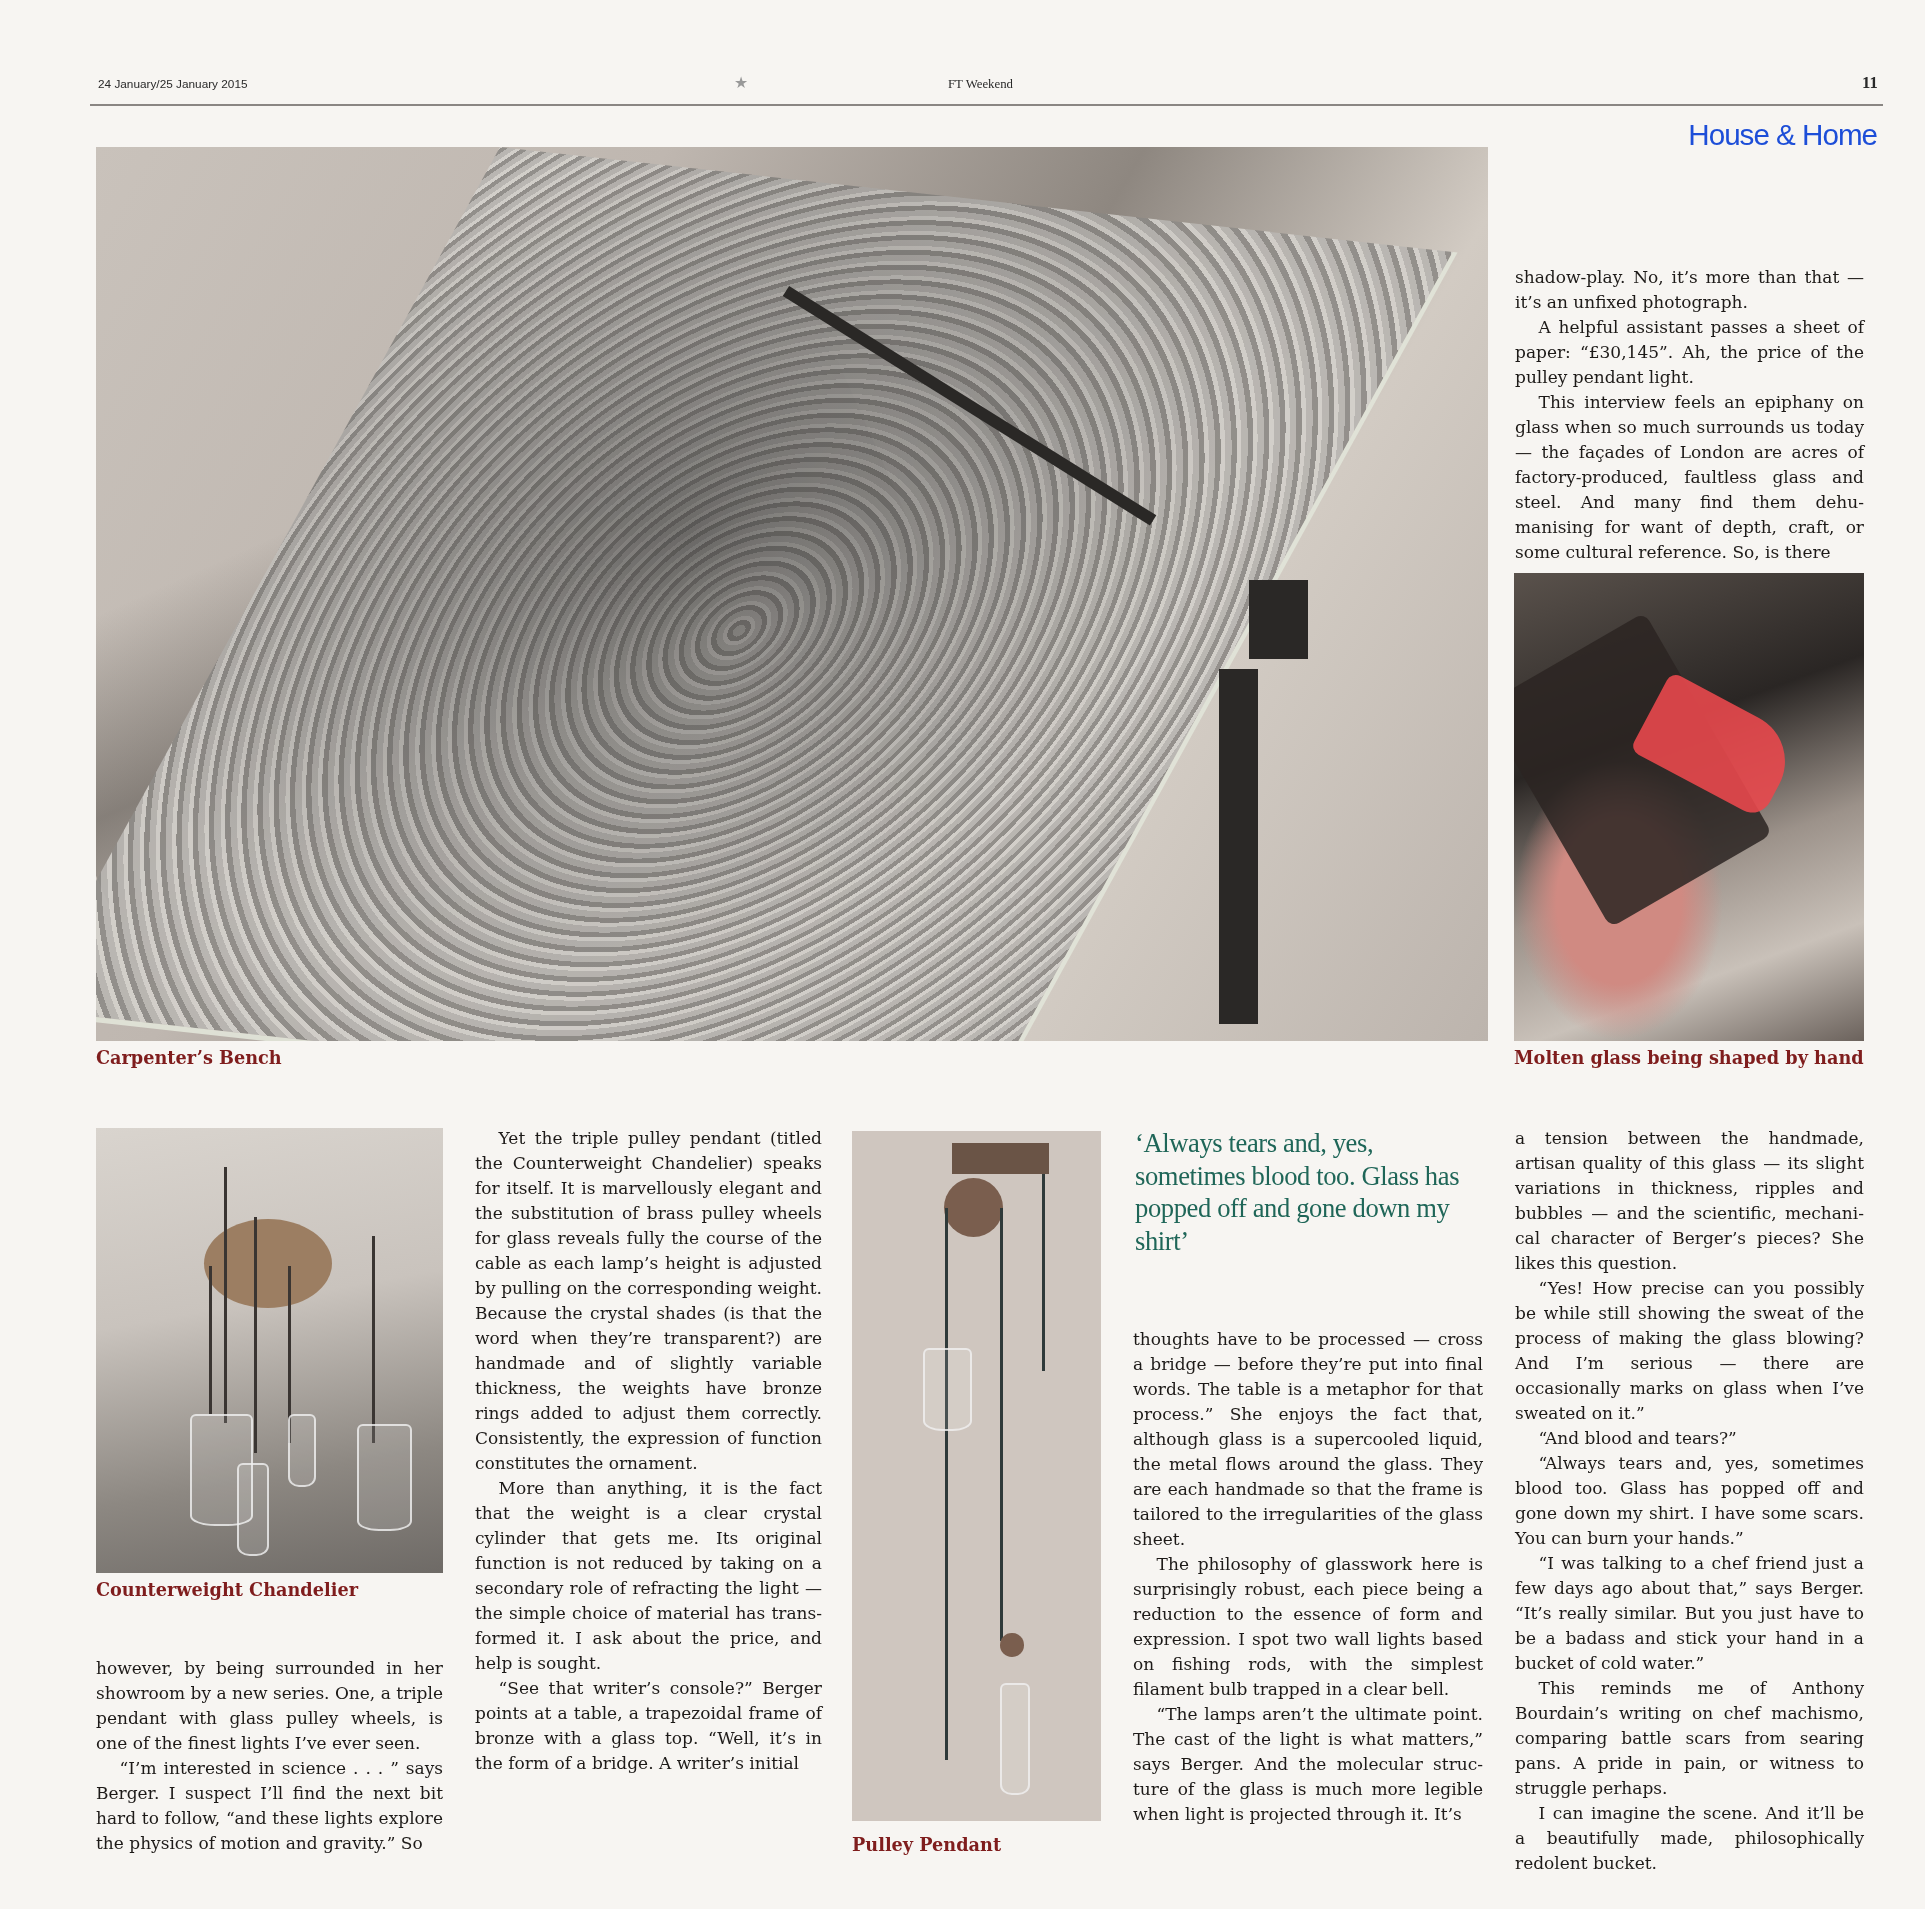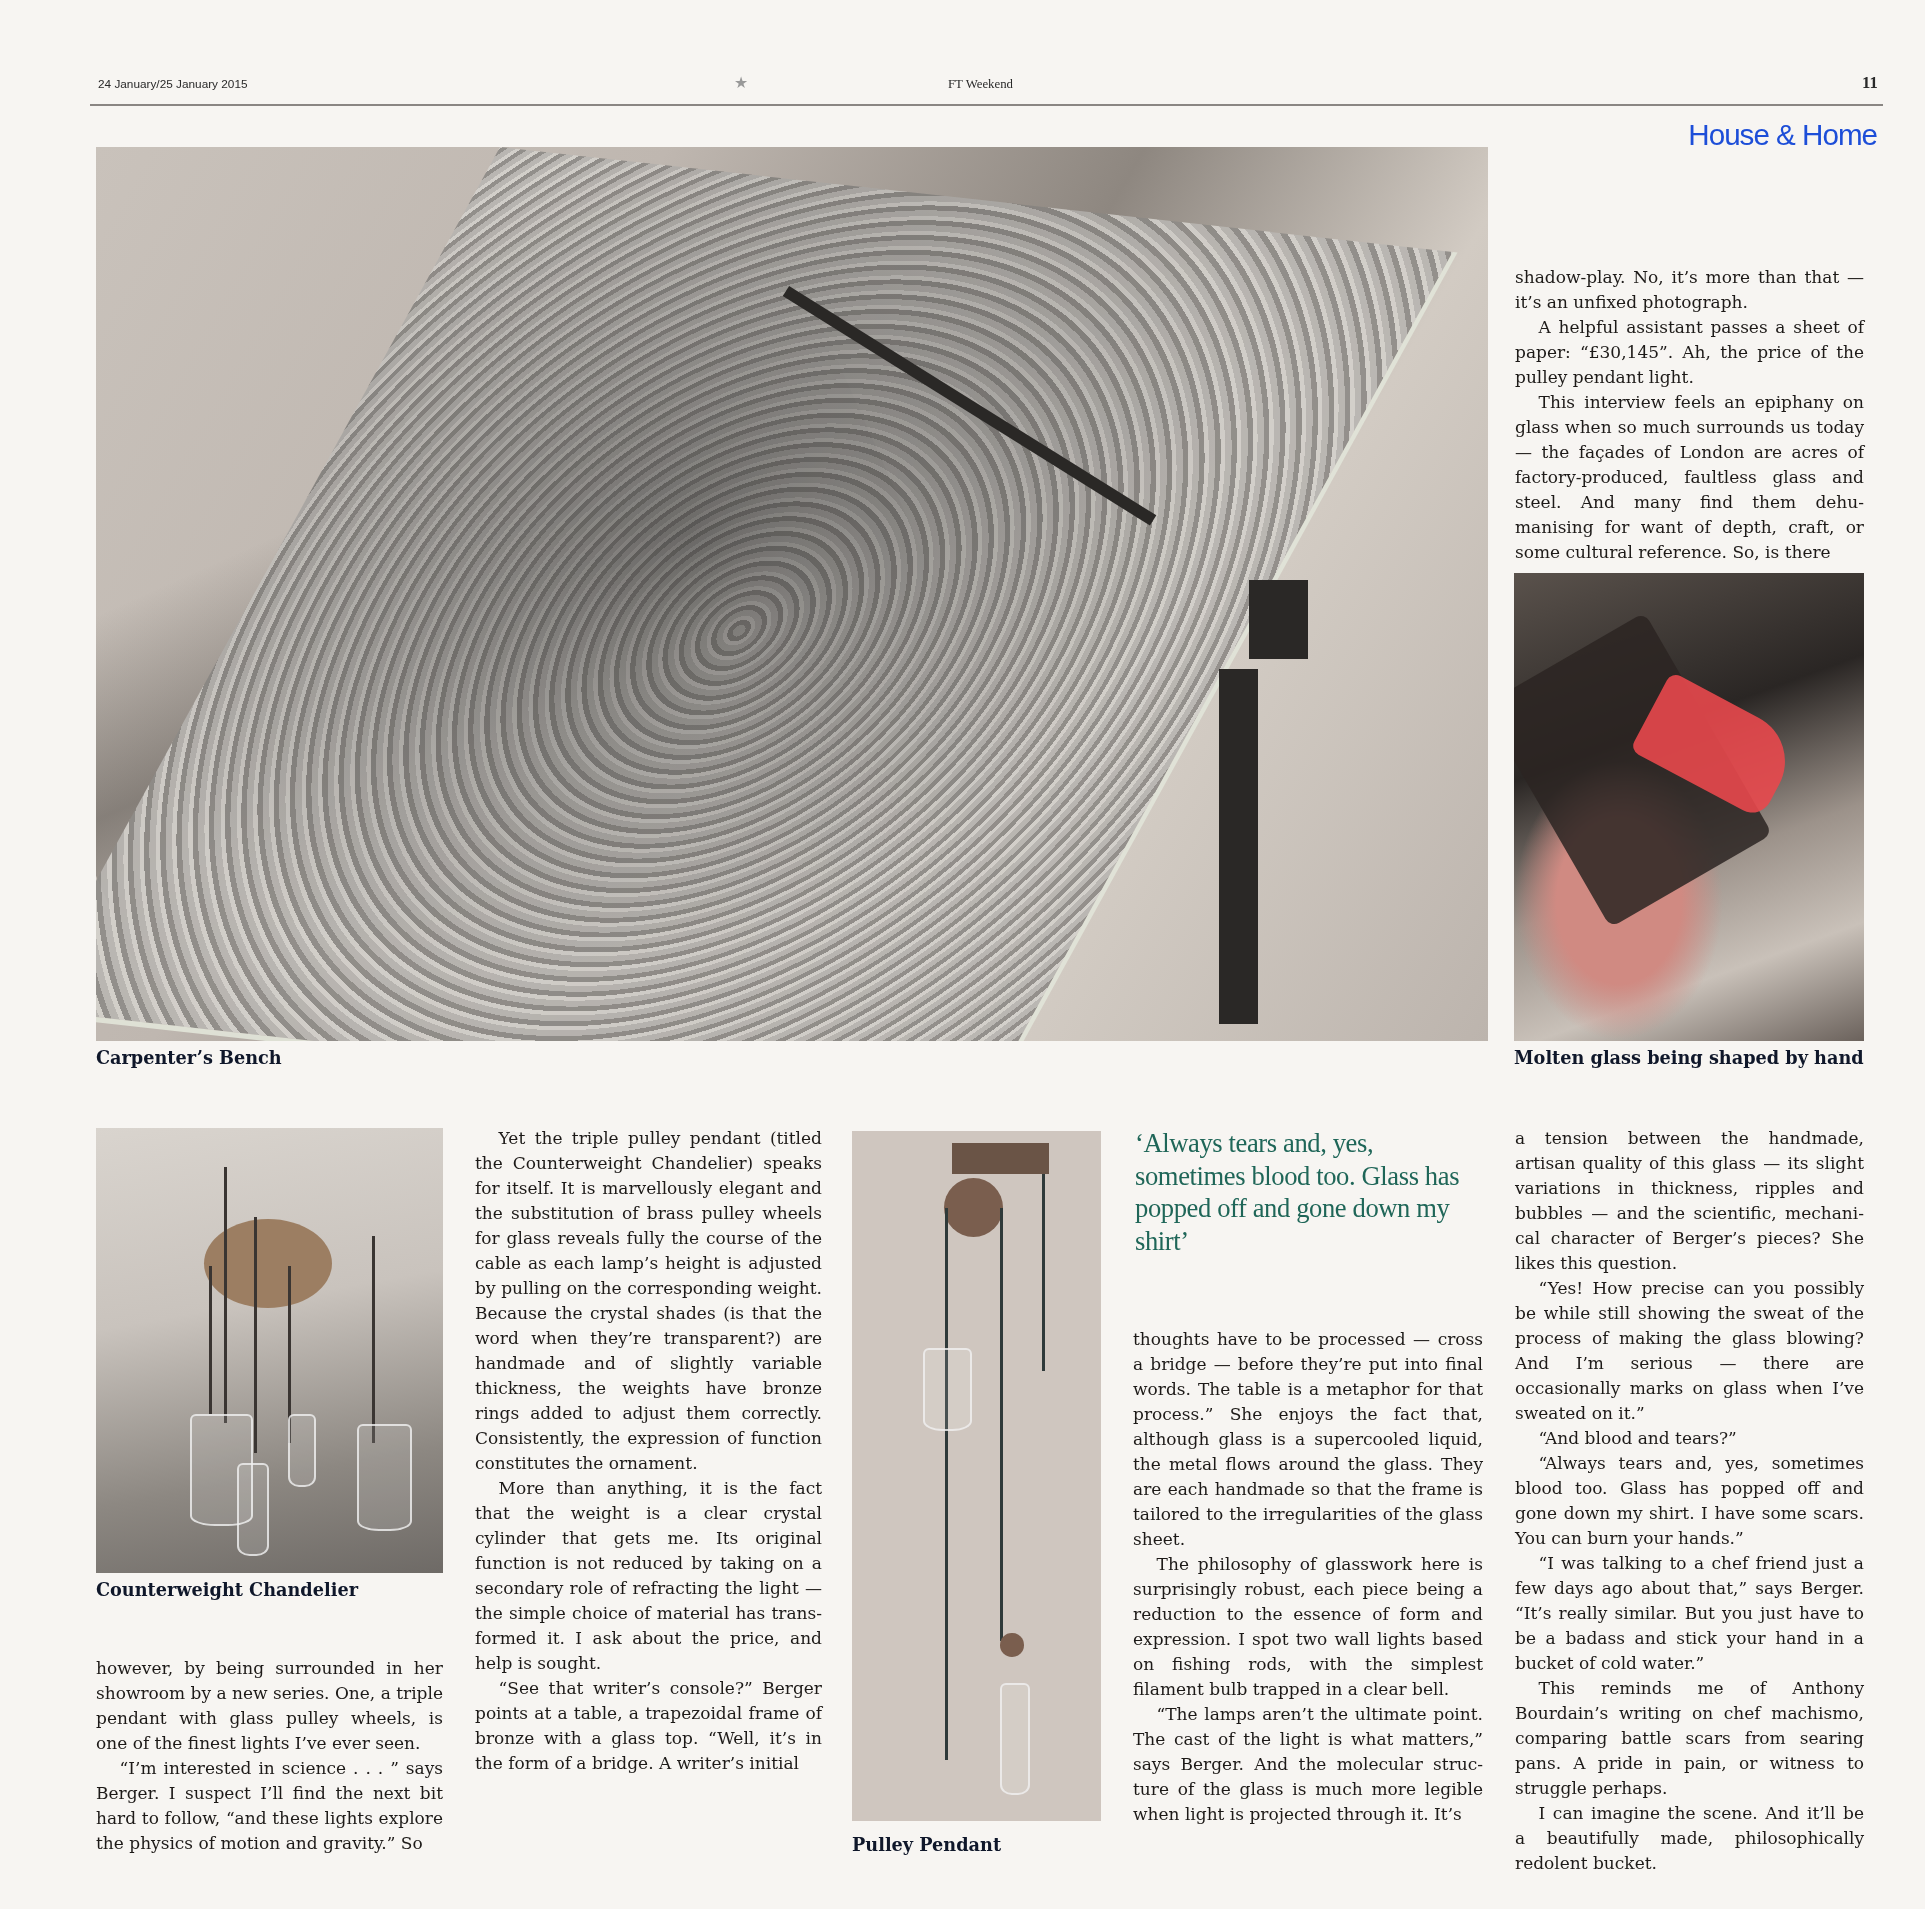--- a/index.html
+++ b/index.html
@@ -7,21 +7,21 @@
     width:1926px; height:1909px; position:relative; overflow:hidden;
     background:#f7f5f2;
     font-family:"DejaVu Serif", "Liberation Serif", serif;
     color:#1d1a18;
   }
   .abs { position:absolute; }
   .hdr { font-family:"Liberation Sans", sans-serif; font-size:11.8px; color:#2a2a2a; top:77px; }
   .rule { left:90px; top:104px; width:1793px; height:2px; background:#8a8683; }
   .section-tag { right:49px; top:118px; font-family:"Liberation Sans", sans-serif; font-size:29.6px; color:#1d4ed8; letter-spacing:-1px; }
   .photo { overflow:hidden; }
-  .caption { font-family:"DejaVu Serif", serif; font-weight:bold; font-size:17.7px; color:#0f172a; white-space:nowrap; }
+  .caption { font-family:"DejaVu Serif", serif; font-weight:bold; font-size:17.7px; color:#7f1d1d; white-space:nowrap; }
   .col { font-size:17px; line-height:25px; text-align:justify; hyphens:manual; }
   .col p { margin:0; text-indent:0; }
   .col p.ind { text-indent:23.6px; }
   .pull { font-family:"Liberation Serif", serif; font-size:26.6px; line-height:32.5px; color:#1f6658; letter-spacing:-0.4px; }
 
   
   .main-photo { left:96px; top:147px; width:1392px; height:894px;
     background:
       linear-gradient(155deg, rgba(255,255,255,0) 40%, rgba(0,0,0,0) 40%),
       linear-gradient(120deg, #c9c2bb 0%, #bfb7b0 30%, #8e8780 55%, #d2cbc3 75%, #bcb4ad 100%);

